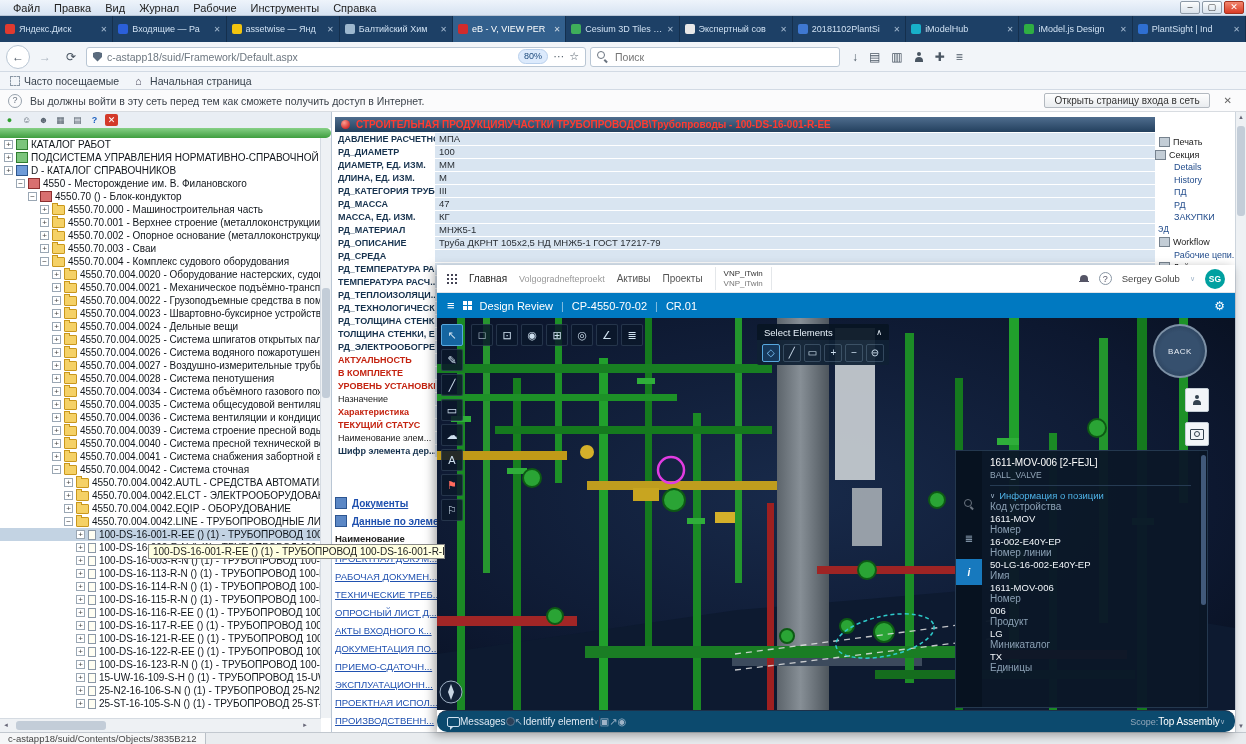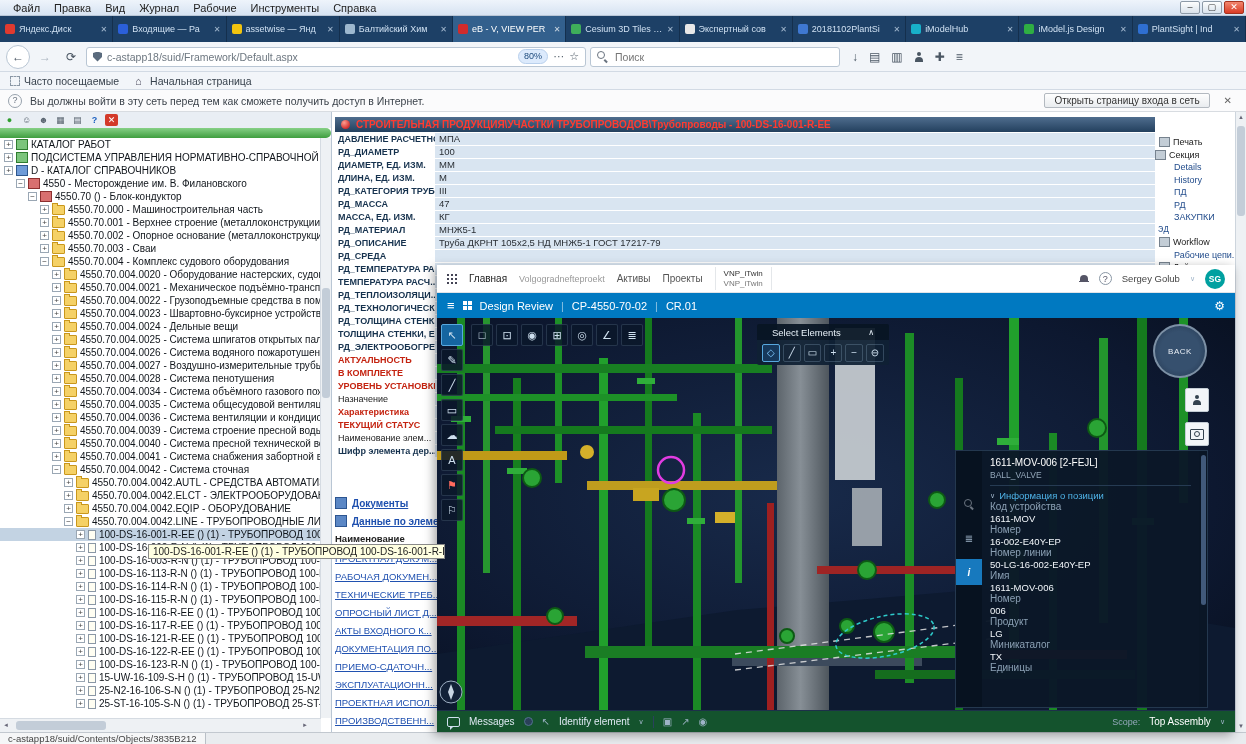--- a/index.html
+++ b/index.html
@@ -154,21 +154,21 @@
   .gear{margin-left:auto;font-size:12px;}
   .viewport{position:absolute;left:0;top:53px;width:798px;height:392px;background:#0b1526;overflow:hidden;}
   svg.scene{position:absolute;left:0;top:0;}
   .left-rail{position:absolute;left:4px;top:6px;display:flex;flex-direction:column;gap:3px;}
   .vtool{width:22px;height:22px;background:rgba(10,24,42,.85);border:1px solid rgba(160,190,220,.18);color:#cfe0ef;
          font-size:11px;display:flex;align-items:center;justify-content:center;border-radius:2px;box-sizing:border-box;}
   .vtool.active{background:#1565a0;border-color:#57a8df;}
   .vtool.red{color:#ff6b5e;}
   .top-rail{position:absolute;left:34px;top:6px;display:flex;gap:3px;}
   .select-panel{position:absolute;left:320px;top:6px;width:132px;border-radius:2px;overflow:hidden;}
-  .sp-head{height:16px;background:rgba(7,20,36,.93);color:#e8f1f9;font-size:9.5px;display:flex;align-items:center;padding:0 15px;}
+  .sp-head{height:16px;background:rgba(7,20,36,.93);color:#e8f1f9;font-size:9.5px;display:flex;align-items:center;padding:0 7px;}
   .sp-chevron{margin-left:auto;font-size:8px;}
   .sp-body{height:25px;background:rgba(15,32,52,.93);display:flex;align-items:center;gap:3px;padding:0 5px;}
   .stool{width:18px;height:18px;border:1px solid rgba(160,190,220,.25);color:#cfe0ef;font-size:10px;display:flex;
          align-items:center;justify-content:center;border-radius:2px;box-sizing:border-box;}
   .stool.active{border-color:#57a8df;color:#7fc8ff;background:rgba(30,80,130,.5);}
   .viewcube{position:absolute;right:28px;top:6px;width:54px;height:54px;border-radius:50%;
             border:2px solid rgba(190,205,220,.55);background:radial-gradient(circle,#36506e 55%,#243750);
             display:flex;align-items:center;justify-content:center;color:#e8eef5;font-size:8px;letter-spacing:.5px;box-sizing:border-box;}
   .vbtn{position:absolute;width:24px;height:24px;background:#f2f5f8;border:1px solid #c3ccd4;border-radius:2px;
         display:flex;align-items:center;justify-content:center;color:#33424f;box-sizing:border-box;}
@@ -184,22 +184,22 @@
   .rail-btn.active{background:#1779be;color:#fff;font-style:italic;font-weight:bold;}
   .pp-main{flex:1;padding:6px 8px;overflow:hidden;}
   .pp-title{font-size:10px;color:#fff;white-space:nowrap;overflow:hidden;}
   .pp-sub{font-size:8.5px;color:#94a8bb;margin-top:2px;}
   .pp-divider{border-top:1px solid #263b53;margin:5px 0 4px;}
   .pp-section{color:#4fb3e8;font-size:9.5px;display:flex;align-items:center;gap:4px;}
   .pf-label{font-size:10px;color:#8ba0b4;}
   .pf-value{font-size:9.5px;color:#f2f6fa;margin-top:1px;white-space:nowrap;overflow:hidden;}
   .pp-scroll{width:8px;background:rgba(10,22,38,.9);position:relative;}
   .pp-scroll .thumb{position:absolute;left:1.5px;width:5px;top:4px;height:150px;background:#41597a;border-radius:3px;}
-  .vbottombar{position:absolute;left:0;bottom:0;width:798px;height:22px;background:#14532d;border-top:1px solid #1d3049;
-              display:flex;align-items:center;gap:9px;padding:0 10px;color:#dfe9f3;font-size:10px;box-sizing:border-box;}
+  .vbottombar{position:absolute;left:0;bottom:0;width:798px;height:22px;background:#0c4a6e;border-top:1px solid #1d3049;
+              display:flex;align-items:center;padding:0 10px;color:#dfe9f3;font-size:10px;box-sizing:border-box;border-radius:10px;}
   .chat-icon{width:11px;height:8px;border:1.5px solid currentColor;border-radius:2px;position:relative;display:inline-block;color:#cfe0ef;}
   .chat-icon::after{content:"";position:absolute;left:2px;bottom:-4px;border-style:solid;border-width:3px 3px 0 0;
                     border-color:currentColor transparent transparent transparent;}
   .vb-badge{width:9px;height:9px;border-radius:50%;background:#2a4058;border:1px solid #53738f;box-sizing:border-box;}
   .vb-sep{width:1px;height:12px;background:#2a415d;}
   .vb-ico{color:#9fb4c8;font-size:10px;}
   .chev{font-size:7px;color:#9fb4c8;}
   .scope-label{margin-left:auto;color:#94a8bb;font-size:9px;}
   .scope-value{color:#fff;font-size:10px;}
   

